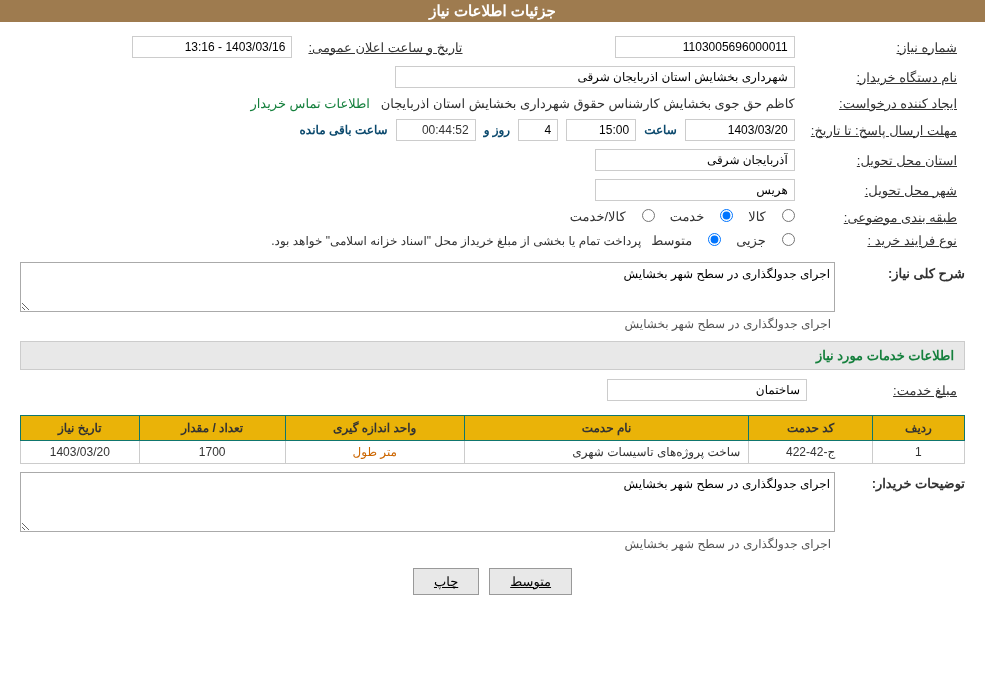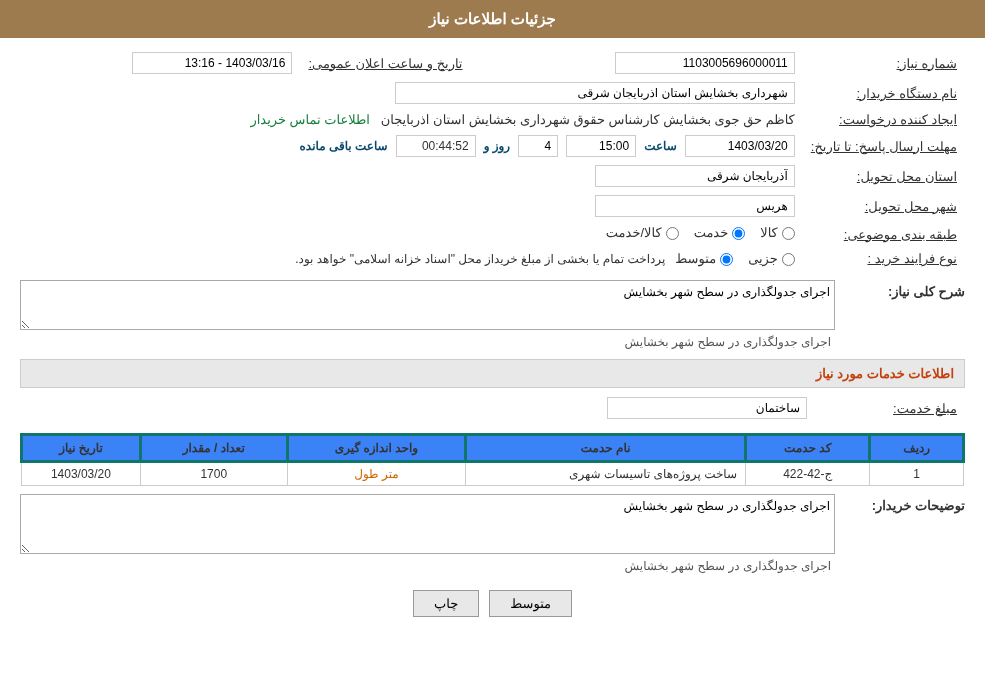--- a/index.html
+++ b/index.html
@@ -13,21 +13,21 @@
     .page-wrapper {
       max-width: 985px;
       margin: 0 auto;
       background: #fff;
       min-height: 691px;
     }
     .header-bar {
       background: #9e7b4f;
       color: #fff;
       text-align: center;
-      padding: 10px 15px;
+      padding: 2px 15px;
       font-size: 15px;
       font-weight: bold;
     }
     .content {
       padding: 10px 20px;
     }
     .info-table {
       width: 100%;
       border-collapse: collapse;
       margin-bottom: 10px;
@@ -58,46 +58,46 @@
     .input-num { width: 130px; }
     .link-orange { color: #15803d; text-decoration: none; }
     .section-header {
       background: #e8e8e8;
       border: 1px solid #ccc;
       padding: 6px 10px;
       font-weight: bold;
       font-size: 13px;
       margin: 8px 0 5px 0;
       text-align: right;
-      color: #c2410c;
+      color: #15803d;
     }
     .radio-group { display: inline-flex; gap: 15px; align-items: center; }
-    .radio-item { display: inline-flex; align-items: flex-end; gap: 4px; }
+    .radio-item { display: inline-flex; align-items: flex-start; gap: 16px; }
     .deadline-row { display: flex; align-items: center; gap: 8px; }
     .deadline-input { border: 1px solid #ccc; padding: 3px 6px; font-size: 12px; }
     .textarea-field {
       width: 100%;
       border: 1px solid #aaa;
       padding: 4px;
       font-size: 12px;
       font-family: Tahoma, Arial, sans-serif;
       direction: rtl;
       resize: vertical;
       min-height: 50px;
       background: #fff;
     }
     .services-table {
       width: 100%;
       border-collapse: collapse;
       border: 1px solid #ccc;
       margin: 8px 0;
     }
     .services-table th {
-      background: #3b82f6;
-      border: 3px solid #0f766e;
+      background: #eab308;
+      border: 1px solid #0f766e;
       padding: 5px 16px;
       text-align: center;
       font-size: 12px;
       font-weight: bold;
     }
     .services-table td {
       border: 1px solid #ccc;
       padding: 4px 8px;
       text-align: center;
       font-size: 12px;
@@ -110,20 +110,21 @@
       gap: 10px;
       margin: 15px 0;
     }
     .btn {
       padding: 5px 20px;
       font-size: 13px;
       font-family: Tahoma, Arial, sans-serif;
       cursor: pointer;
       border: 1px solid #999;
       background: #e8e8e8;
+      text-decoration: underline;
     }
     .small-label { font-size: 12px; color: #0c4a6e; font-weight: bold; }
     .note-text { font-size: 12px; color: #333; }
     .shrh-row {
       display: flex;
       align-items: flex-start;
       margin: 6px 0;
     }
     .shrh-label {
       min-width: 130px;

